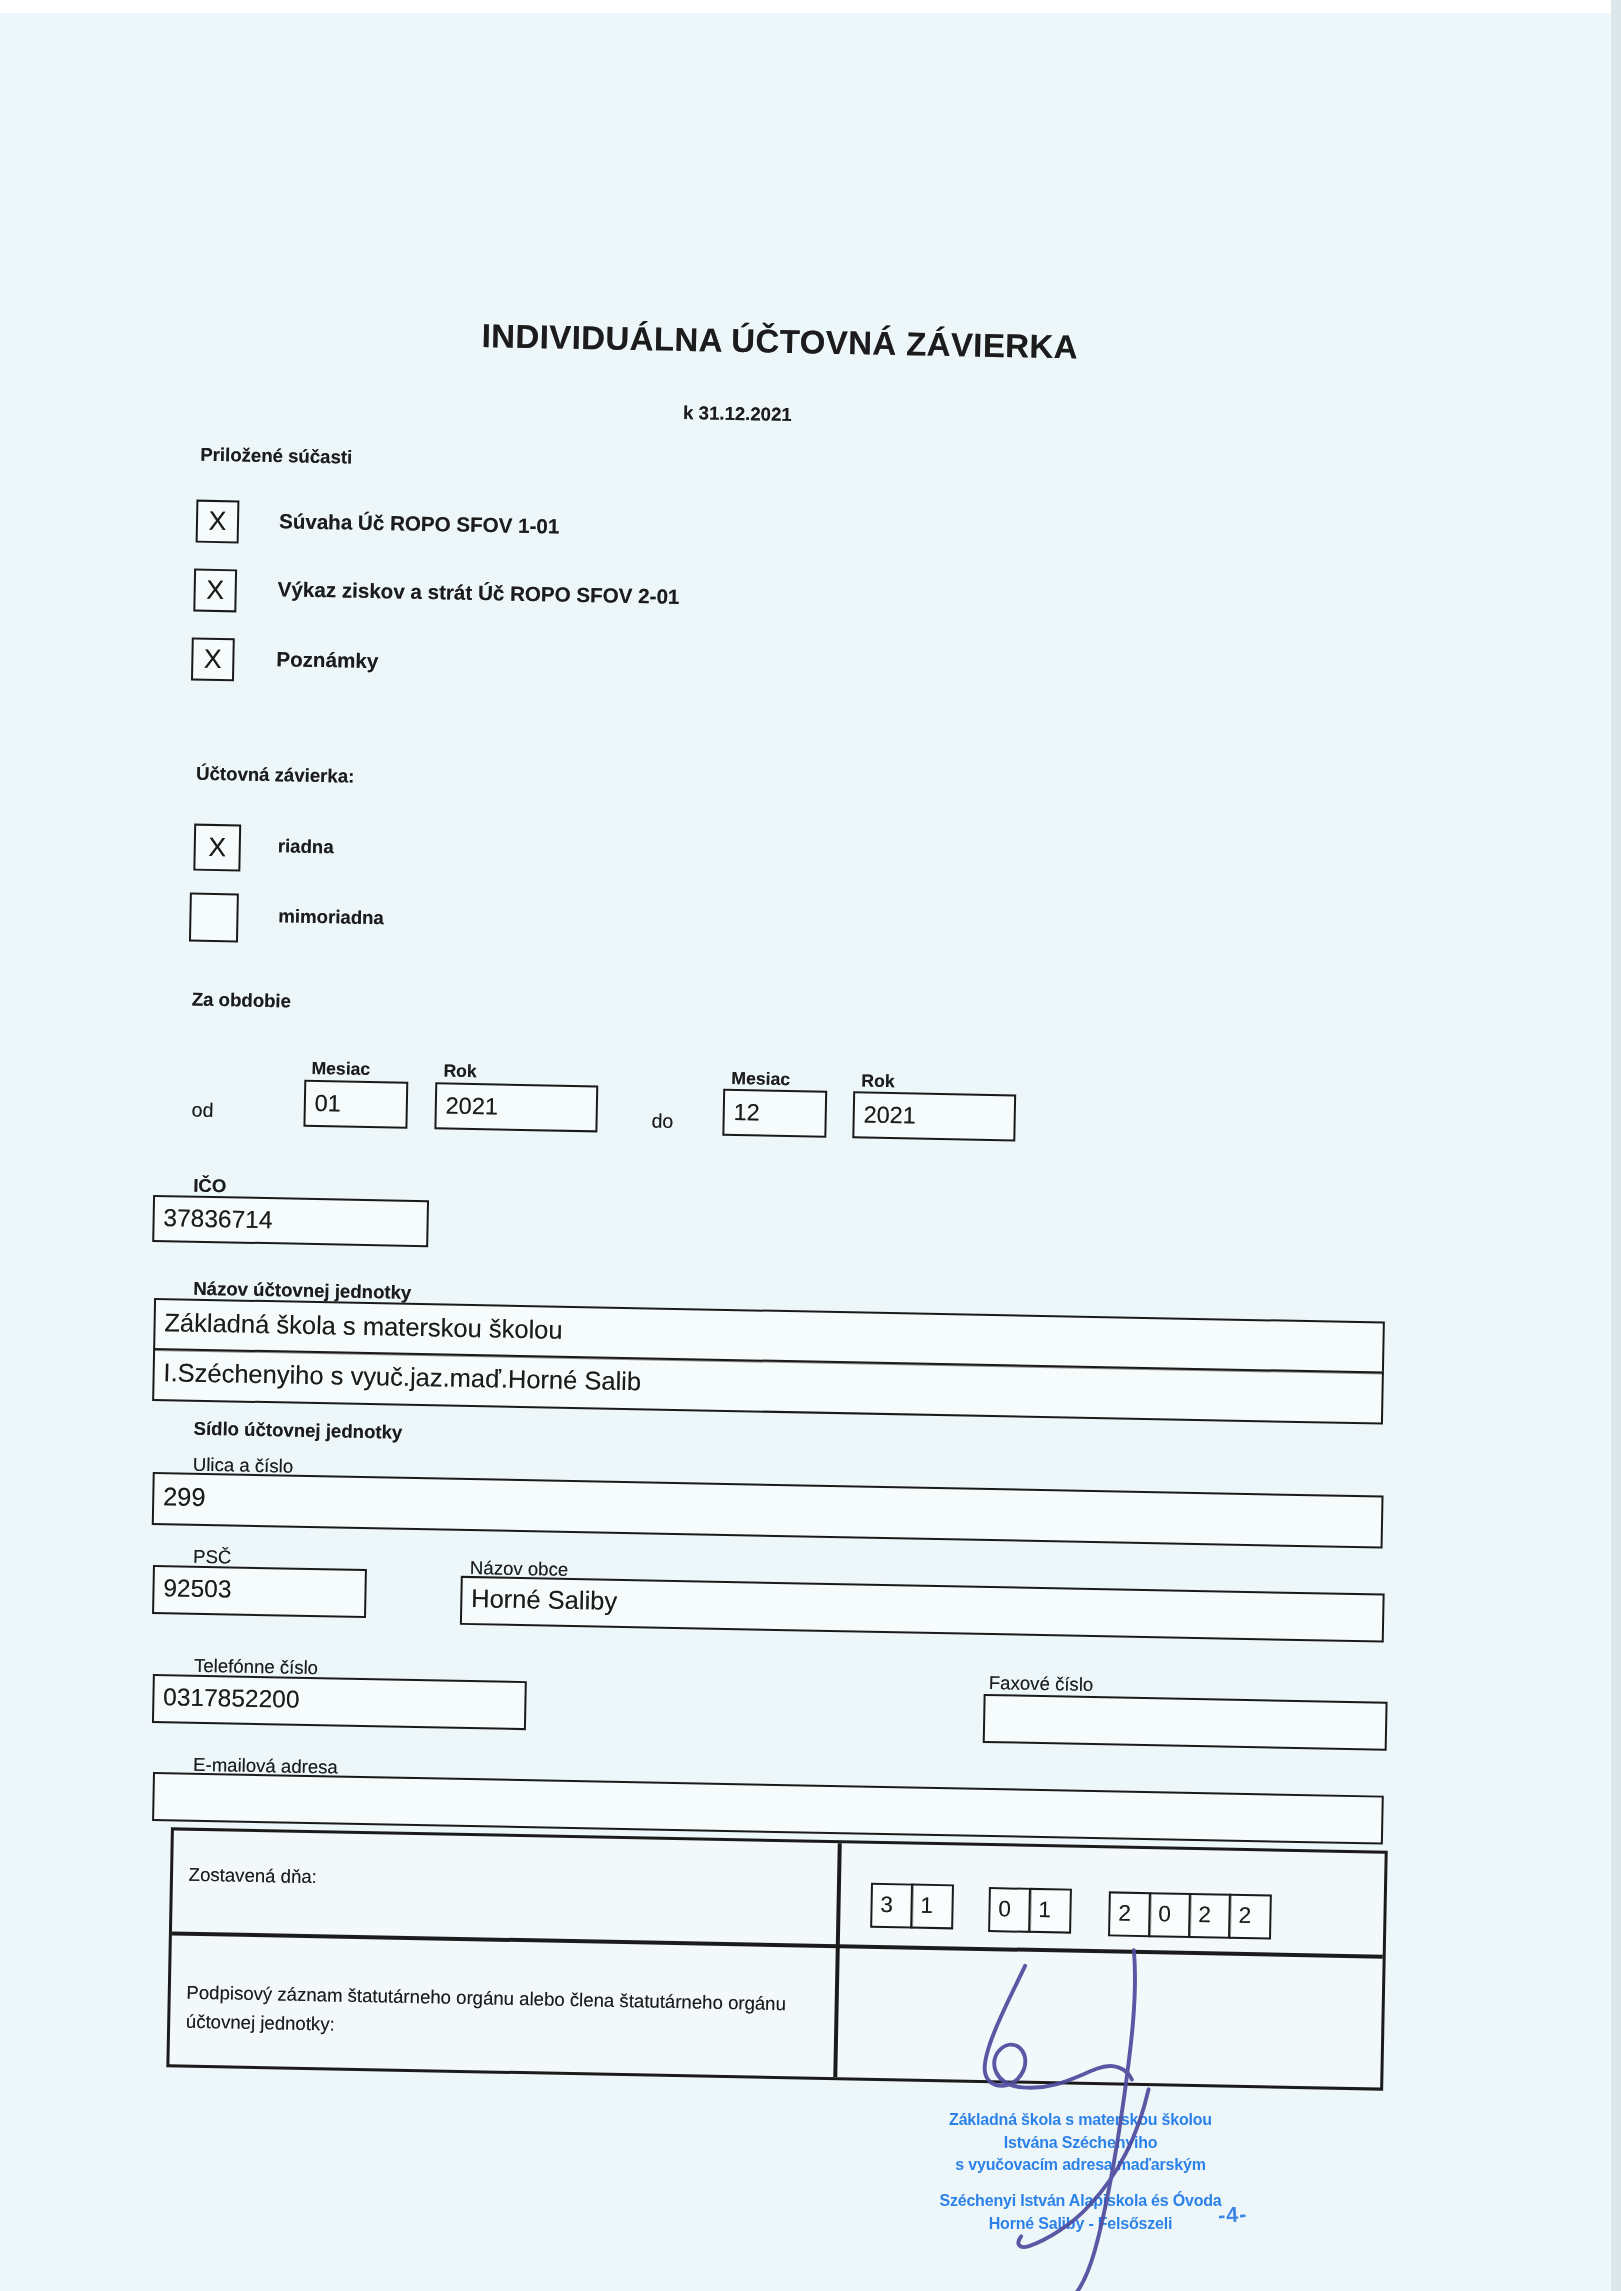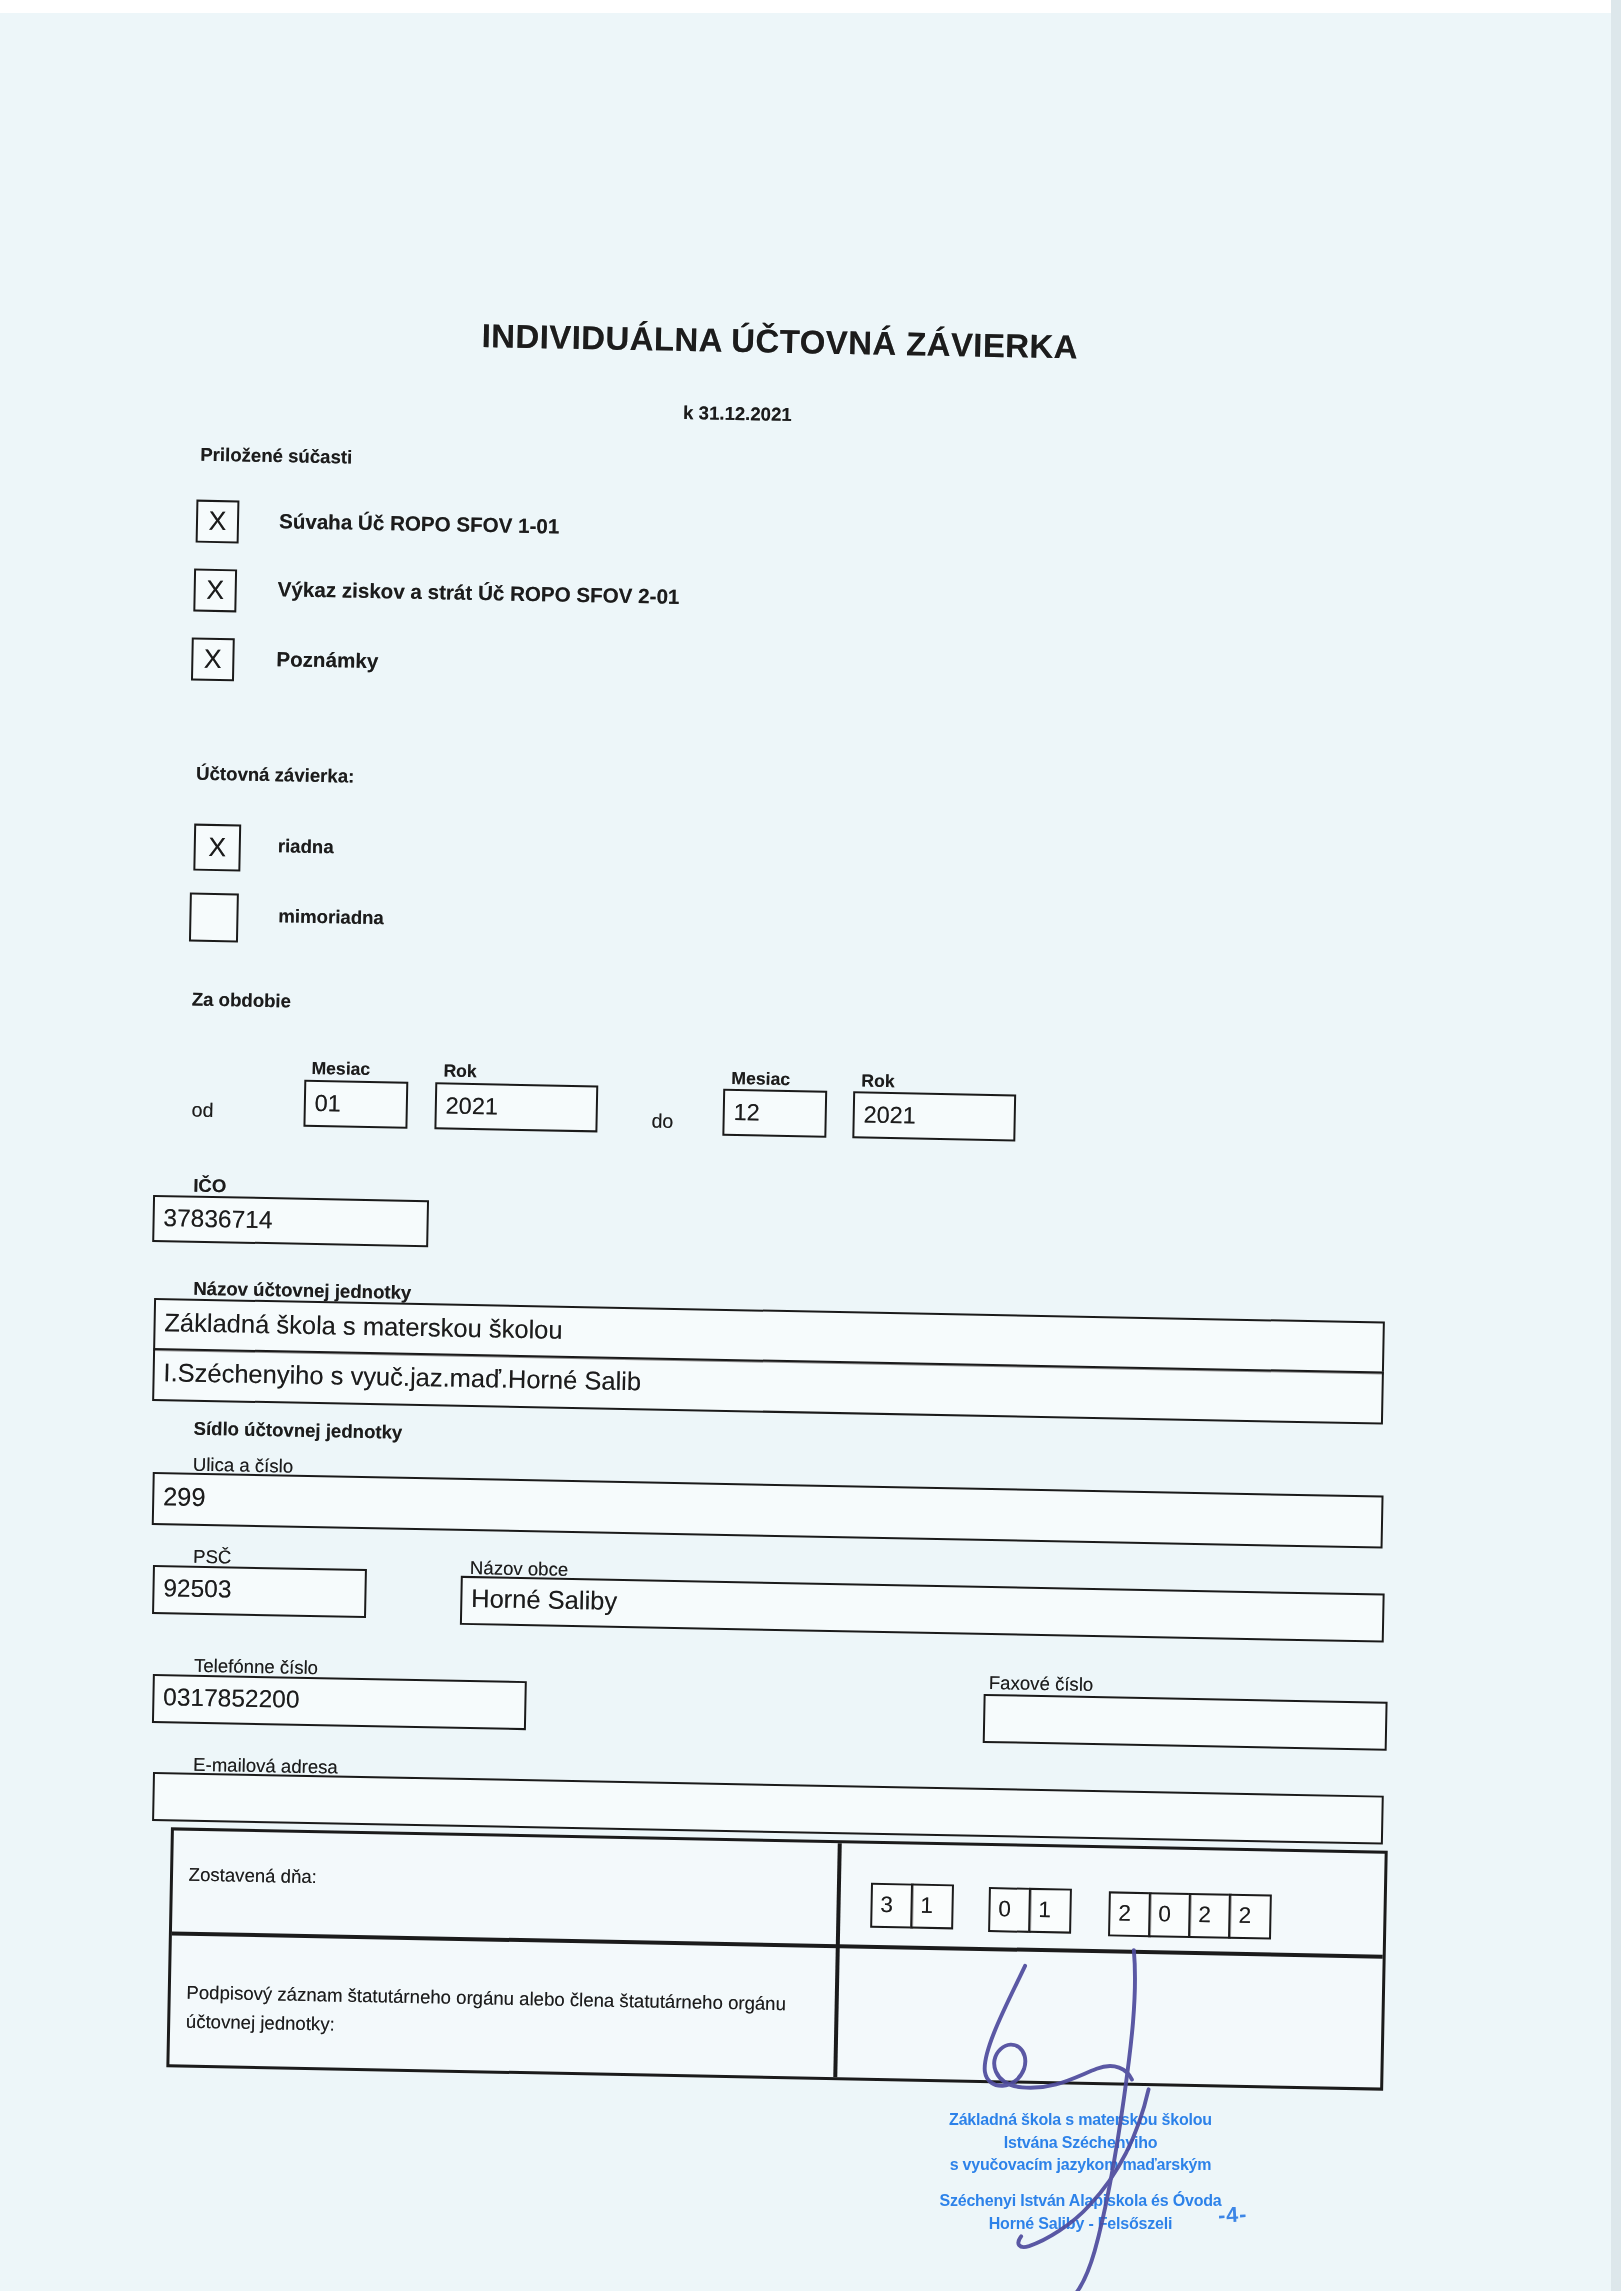--- a/index.html
+++ b/index.html
@@ -192,21 +192,21 @@
         <div class="dcell">2</div>
       </div>
 
       <div class="sig-label" style="left:15.7px; top:147px; width:637px; line-height:29px;">Podpisový záznam štatutárneho orgánu alebo člena štatutárneho orgánu účtovnej jednotky:</div>
     </div>
   </div>
 
   <div class="stamp">
     <div>Základná škola s materskou školou</div>
     <div>Istvána Széchenyiho</div>
-    <div>s vyučovacím jazykom maďarským</div>
+    <div>s vyučovacím adresa maďarským</div>
     <div class="block2">Széchenyi István Alapiskola és Óvoda</div>
     <div>Horné Saliby - Felsőszeli</div>
   </div>
 
   <div class="page-num">-4-</div>
 
   <svg class="signature-svg" width="265" height="392" viewBox="940 1950 270 400">
     <g fill="none" stroke="#4e4b9d" stroke-width="4" stroke-linecap="round" opacity="0.92">
       <path d="M 1046 2006 C 1030 2040 1002 2092 1005 2114 C 1008 2134 1037 2133 1045 2111 C 1051 2092 1034 2079 1021 2091 C 1008 2103 1014 2127 1043 2130 C 1075 2133 1098 2119 1119 2111 C 1137 2104 1150 2111 1155 2122"></path>
       <path d="M 1157 1990 C 1161 2036 1154 2090 1147 2140 C 1140 2190 1130 2250 1117 2297 C 1111 2318 1104 2332 1098 2340"></path>

